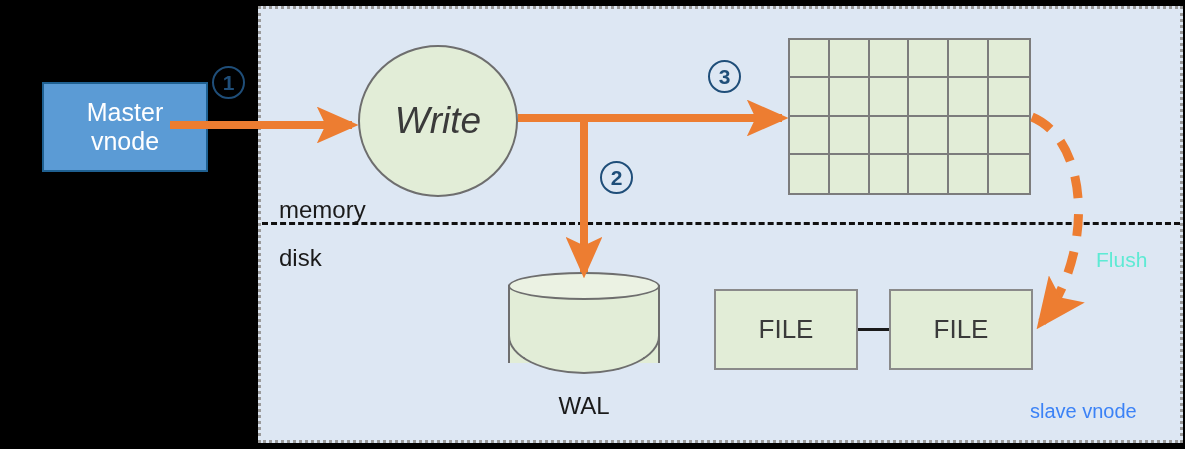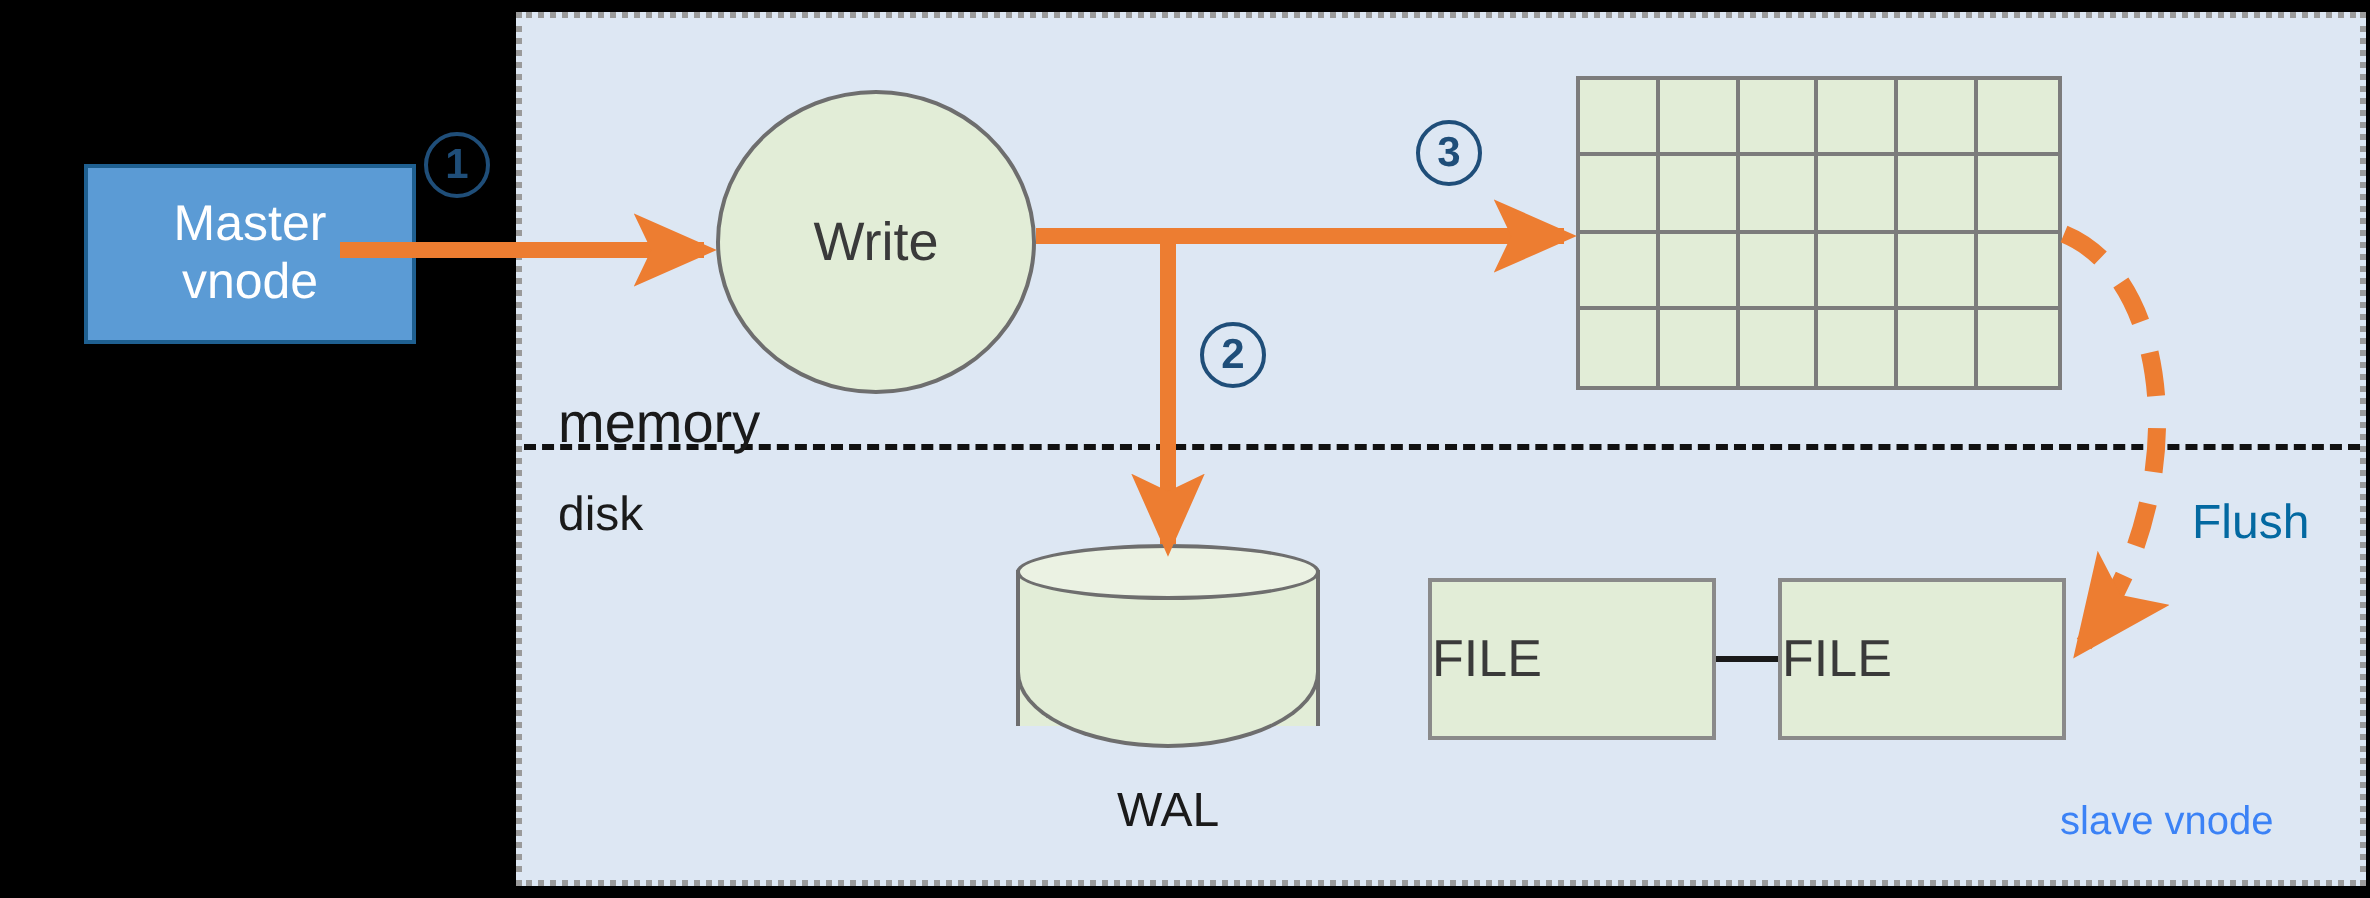--- a/index.html
+++ b/index.html
@@ -53,21 +53,22 @@
     width: 160px;
     height: 152px;
     border-radius: 50%;
     background: #E2EDD7;
     border: 2px solid #6e6e6e;
     box-sizing: border-box;
     display: flex;
     align-items: center;
     justify-content: center;
     color: #3a3a3a;
-    font-size: 27px;
+    font-size: 37px;
+    font-style: italic;
   }
   
   #mem-grid {
     position: absolute;
     left: 788px;
     top: 38px;
     width: 243px;
     height: 157px;
     display: grid;
     grid-template-columns: repeat(6, 1fr);
@@ -135,21 +136,21 @@
   .file-box {
     position: absolute;
     top: 289px;
     width: 144px;
     height: 81px;
     background: #E2EDD7;
     border: 2px solid #8a8a8a;
     box-sizing: border-box;
     display: flex;
     align-items: center;
-    justify-content: flex-start;
+    justify-content: center;
     font-size: 26px;
     color: #3a3a3a;
   }
   #file-box-1 { left: 714px; }
   #file-box-2 { left: 889px; }
   #file-link {
     position: absolute;
     left: 858px;
     top: 328px;
     width: 31px;
@@ -162,43 +163,43 @@
     left: 262px;
     top: 222px;
     width: 918px;
     height: 0;
     border-top: 3px dashed #111111;
   }
   #memory-label {
     position: absolute;
     left: 279px;
     top: 196px;
-    font-size: 28px;
+    font-size: 24px;
     color: #1a1a1a;
   }
   #disk-label {
     position: absolute;
     left: 279px;
     top: 244px;
     font-size: 24px;
     color: #1a1a1a;
   }
   #slave-label {
     position: absolute;
     left: 1030px;
     top: 400px;
     font-size: 20px;
     color: #3b82f6;
   }
   #flush-label {
     position: absolute;
     left: 1096px;
     top: 248px;
-    font-size: 24px;
-    color: #0369a1;
+    font-size: 21px;
+    color: #5eead4;
   }
   
   .step-circle {
     position: absolute;
     width: 33px;
     height: 33px;
     border-radius: 50%;
     border: 2.5px solid #1F4E79;
     color: #1F4E79;
     font-size: 21px;

